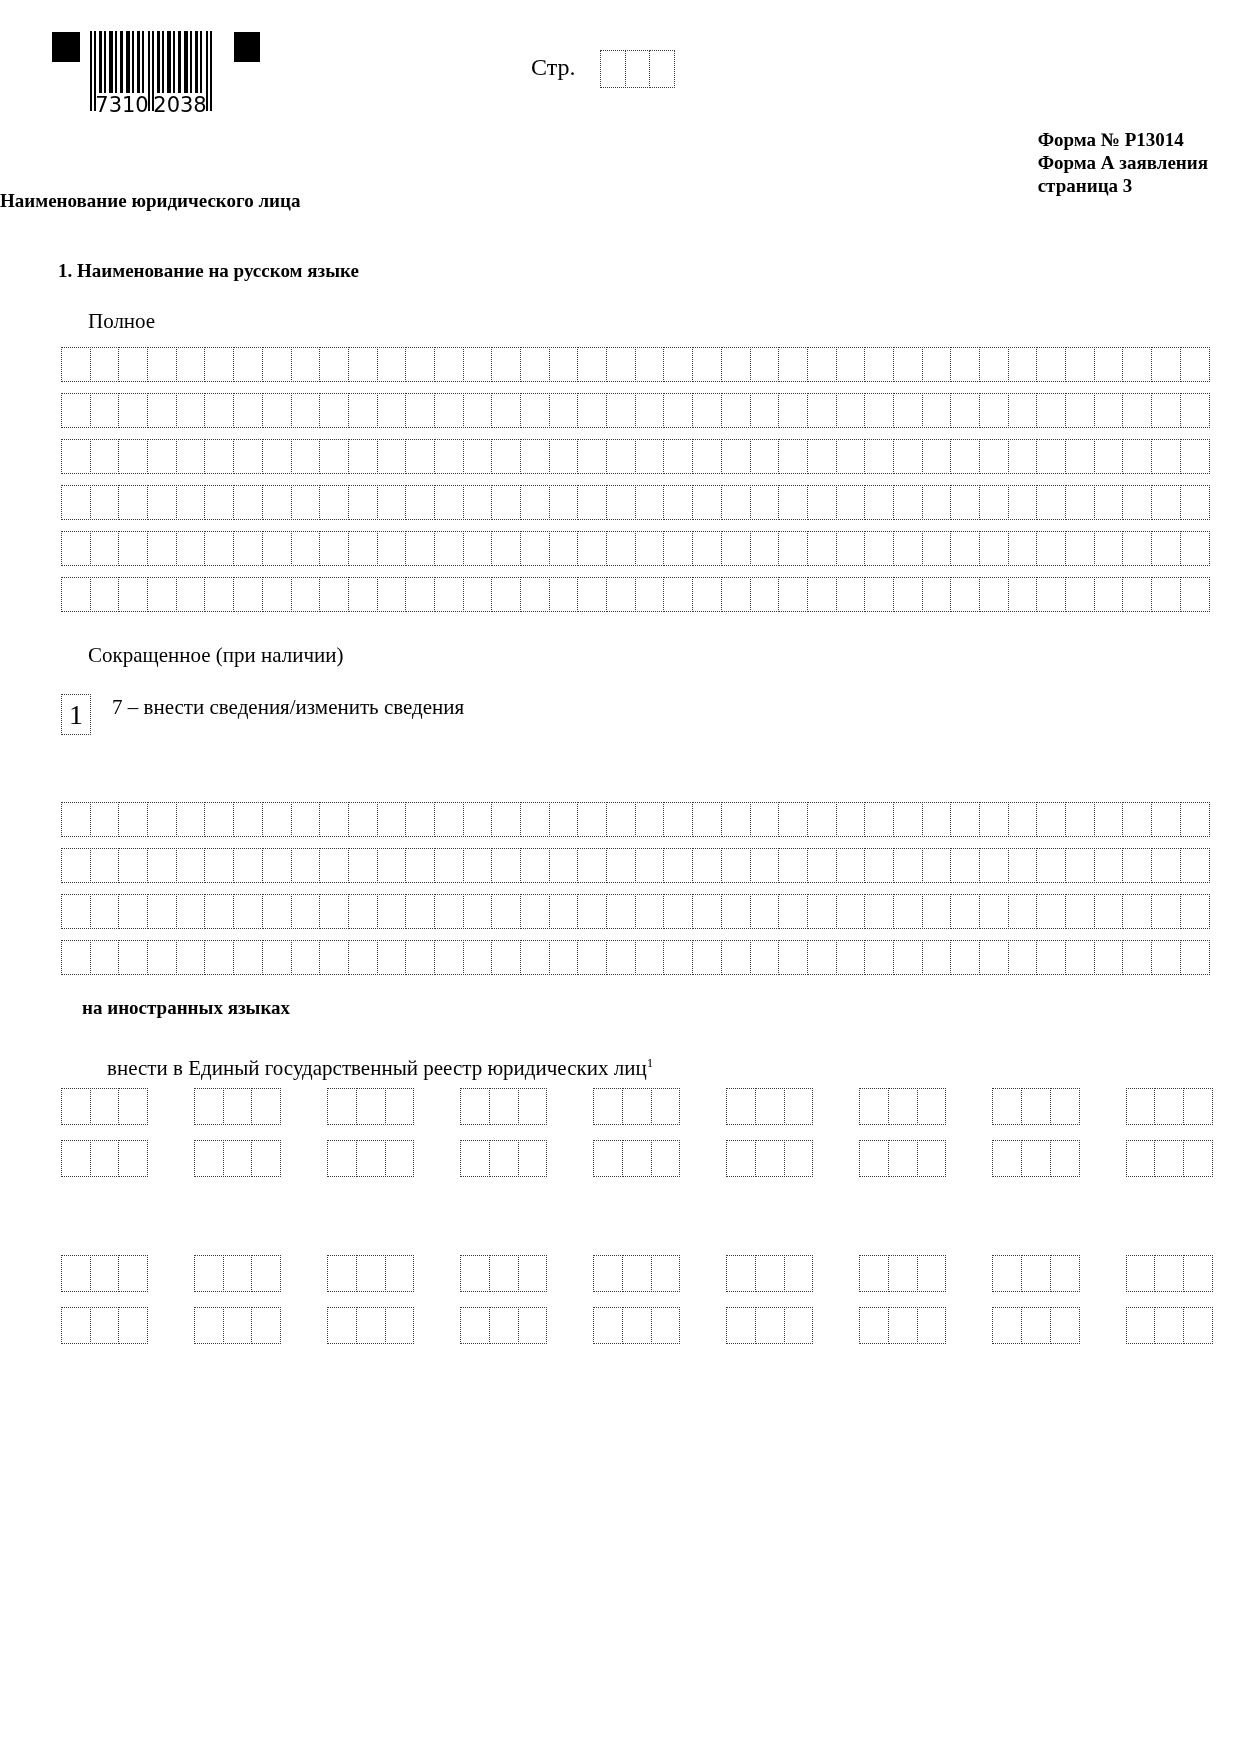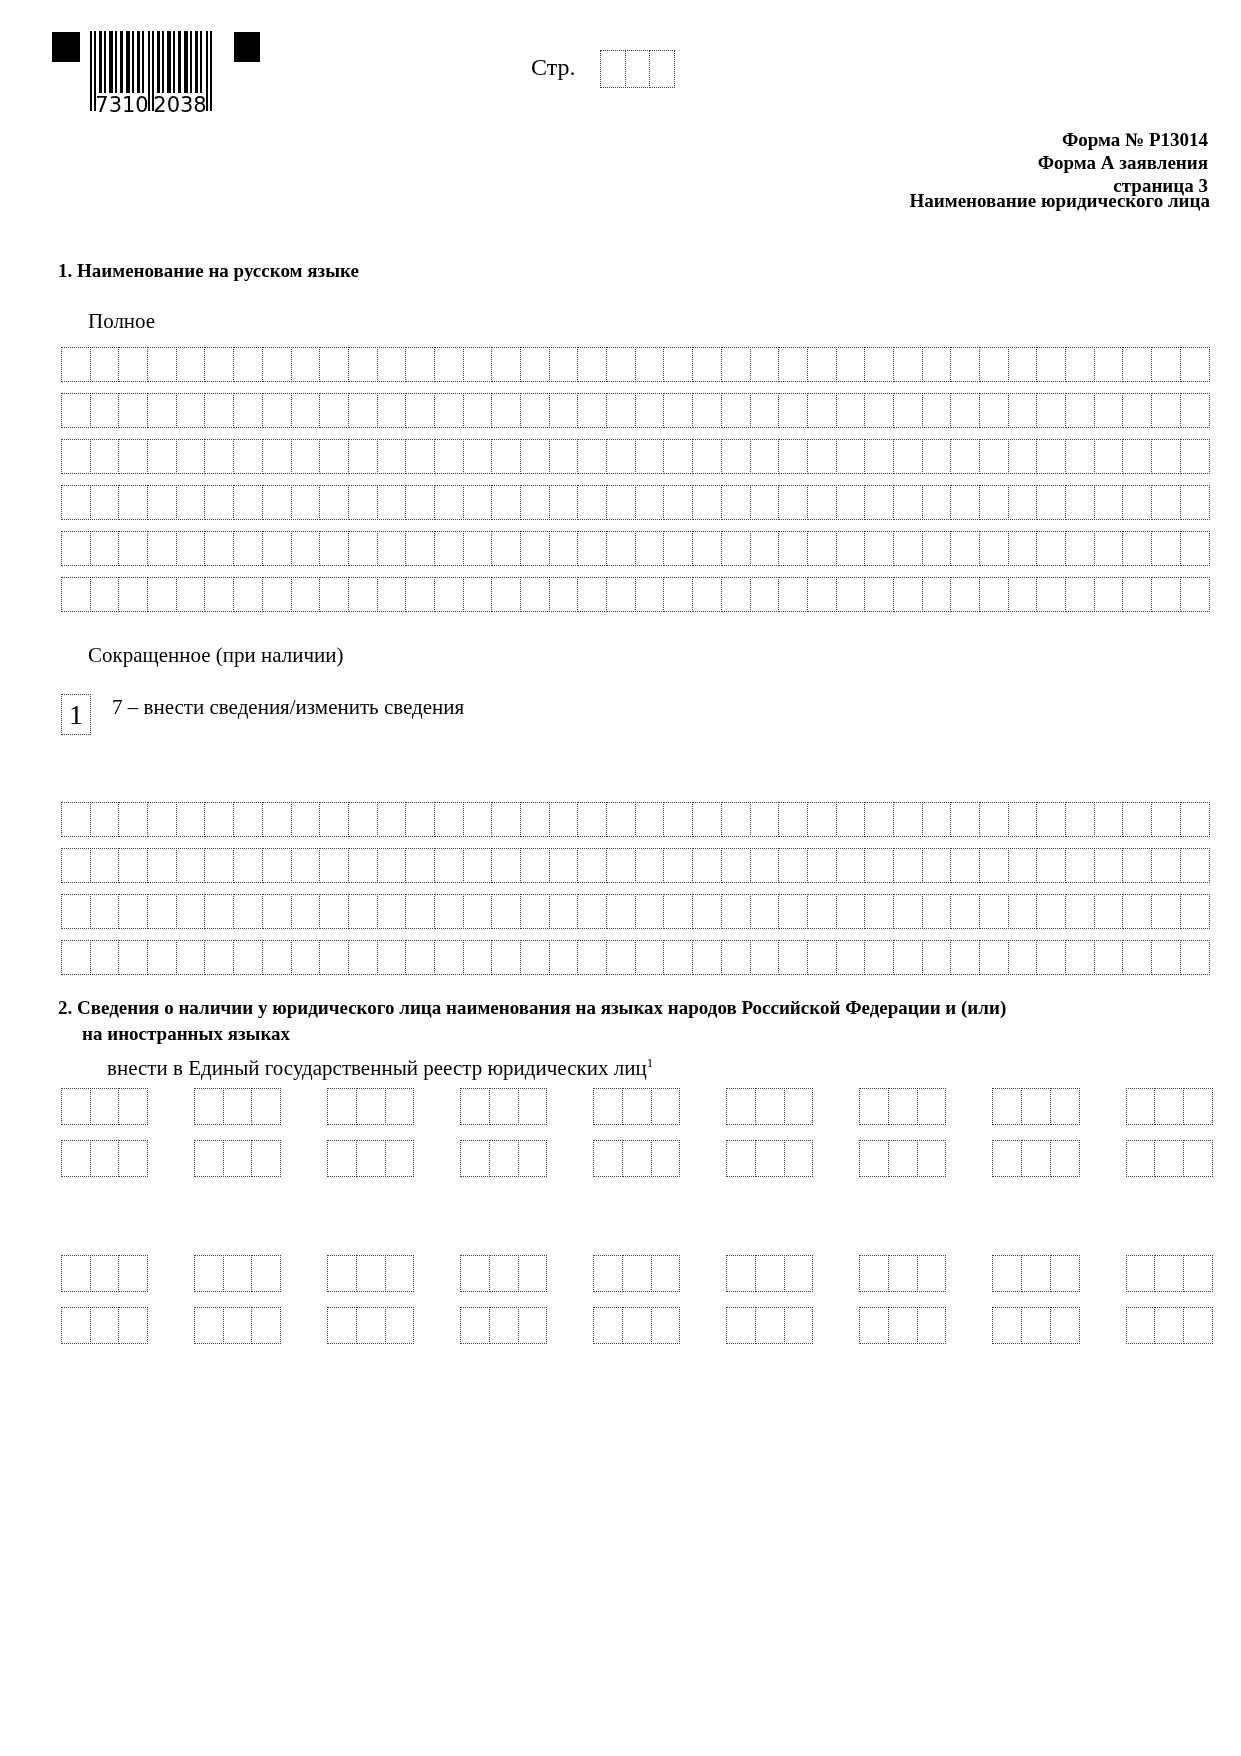--- a/index.html
+++ b/index.html
@@ -2,23 +2,23 @@
 <html><head>
 <meta charset="utf-8">
 <style>
   *{margin:0;padding:0;box-sizing:border-box}
   html,body{background:#fff}
   .page{position:relative;width:1241px;height:1756px;background:#fff;
         font-family:"Liberation Serif",serif;color:#000;overflow:hidden}
   .abs{position:absolute}
   .sq{position:absolute;background:#000}
   .label{font-size:21px;white-space:nowrap}
-  .hdr-right{position:absolute;right:33px;top:128px;text-align:right;
+  .hdr-right{position:absolute;right:33px;top:128px;
              font-weight:bold;font-size:19px;line-height:23px}
-  .title{position:absolute;left:0;top:190px;width:1210px;text-align:right;
+  .title{position:absolute;left:0;top:190px;width:1210px;text-align:left;
          font-weight:bold;font-size:19px}
   .sec-head{position:absolute;font-weight:bold;font-size:19px;line-height:26px}
   
   .cell-row{display:flex}
   .cell{flex:0 0 29.7px;width:29.7px;border:1px dotted #3c3c3c;margin-left:-1px;background:#fff}
   .cell:first-child{margin-left:0}
   .cell-group{display:flex;margin-right:46px}
   .cell-group:last-child{margin-right:0}
   .grid40 .cell-row{height:35px;margin-bottom:11px}
   .grid40 .cell{height:35px}
@@ -545,21 +545,20 @@
           <div class="cell"></div>
           <div class="cell"></div>
           <div class="cell"></div>
           <div class="cell"></div>
           <div class="cell"></div>
         </div>
       </div>
     </div>
 
   <div class="sec-head" style="left:58px;top:995px;width:1010px;white-space:normal">
-    <div>2. Сведения о наличии у юридического лица наименования на языках народов Российской Федерации и (или)</div>
     <div class="s2-line2">на иностранных языках</div>
   </div>
 
   <div class="abs label" style="left:107px;top:1055px">
     <span>внести в Единый государственный реестр юридических лиц</span><span class="sup">1</span>
   </div>
 
   <div class="abs grid-g" style="left:61px;top:1088px">
       <div class="cell-row">
         <div class="cell-group">

